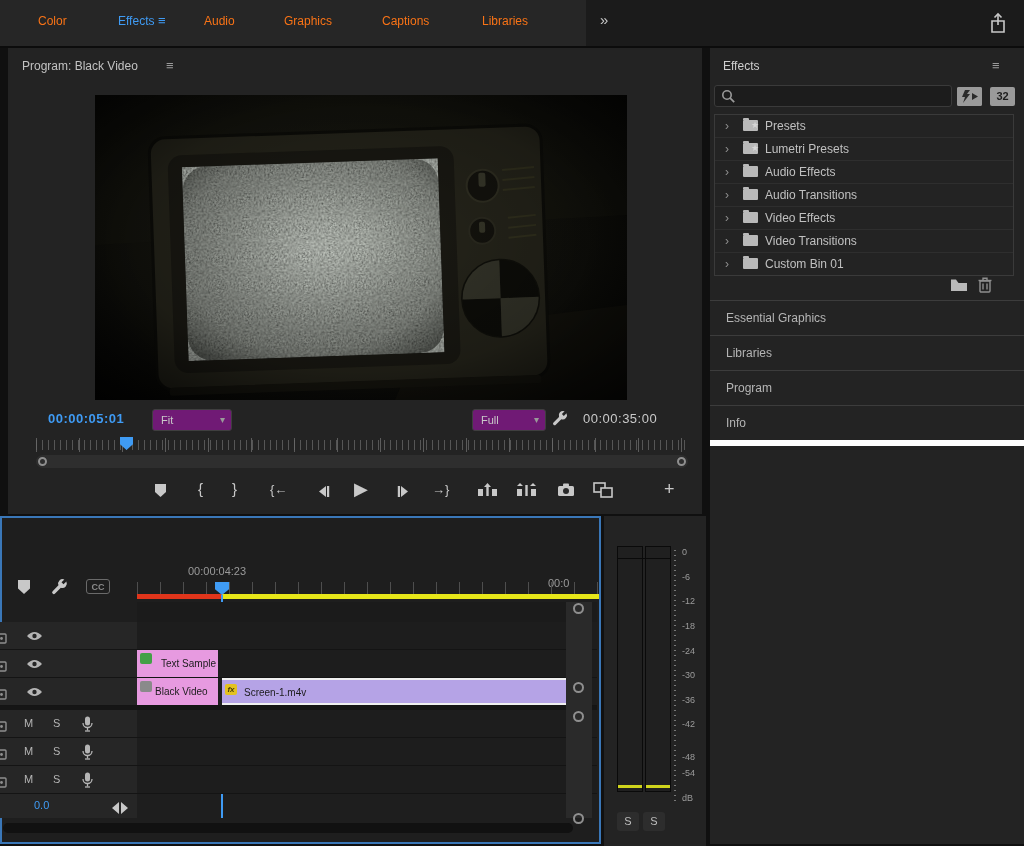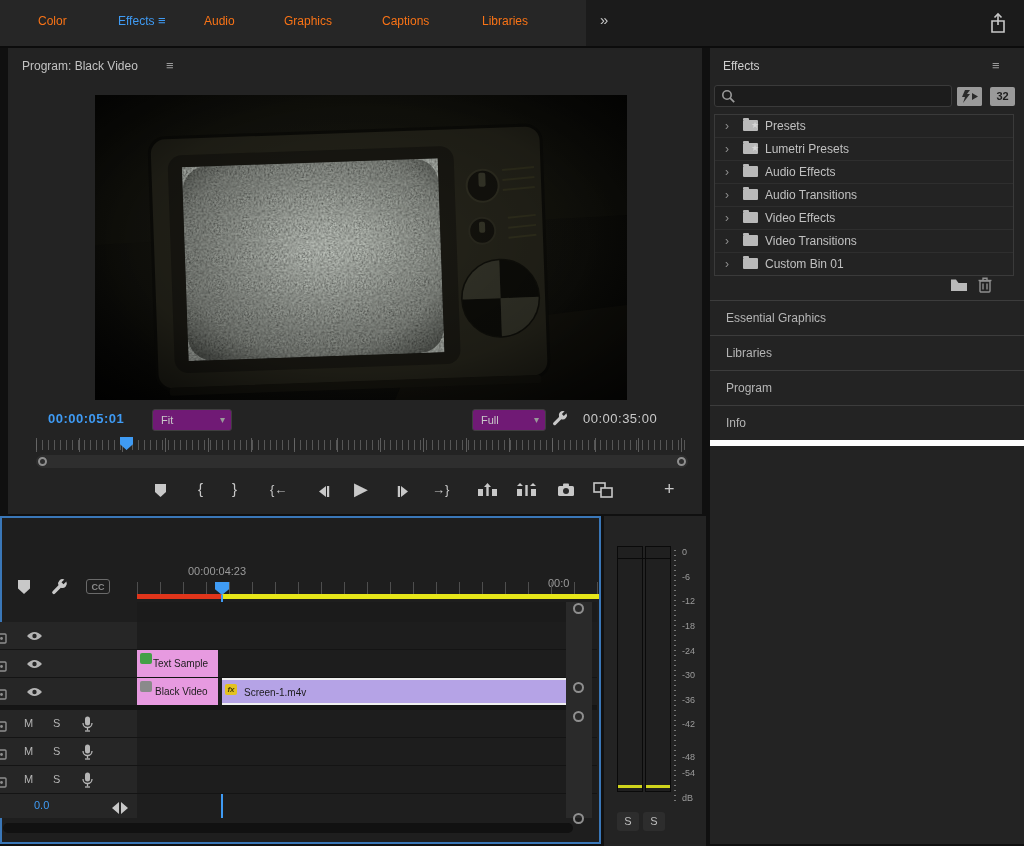--- a/index.html
+++ b/index.html
@@ -352,21 +352,21 @@
       <span class="abs eyeicon" style="left:26px;top:9px">
           <svg width="17" height="10" viewBox="0 0 17 10">
             <path d="M1 5 Q8.5 -3 16 5 Q8.5 13 1 5 Z" fill="#b5b5b5"></path>
             <circle cx="8.5" cy="5" r="2.2" fill="#262626"></circle>
           </svg>
         </span>
     </div>
     <div class="trackrow" style="top:134px;height:28px">
       <div class="clip" style="left:0;top:0;width:81px;height:27px;background:#e79ae0">
         <span class="fxbadge" style="background:#43a047;color:#0d3c0d"></span>
-        <span class="abs" style="left:16px;top:8px">Text Sample</span>
+        <span class="abs" style="left:24px;top:8px">Text Sample</span>
       </div>
     </div>
 
     <div class="trackhead" style="top:162px;height:28px">
       <span class="abs" style="left:-3px;top:8px"><svg width="10" height="12" viewBox="0 0 10 12">
             <rect x="0" y="2" width="9" height="9" rx="1" fill="none" stroke="#8f8f8f" stroke-width="1.4"></rect>
             <circle cx="4.5" cy="6.5" r="1.4" fill="#8f8f8f"></circle>
           </svg></span>
       <span class="abs eyeicon" style="left:26px;top:9px">
           <svg width="17" height="10" viewBox="0 0 17 10">

